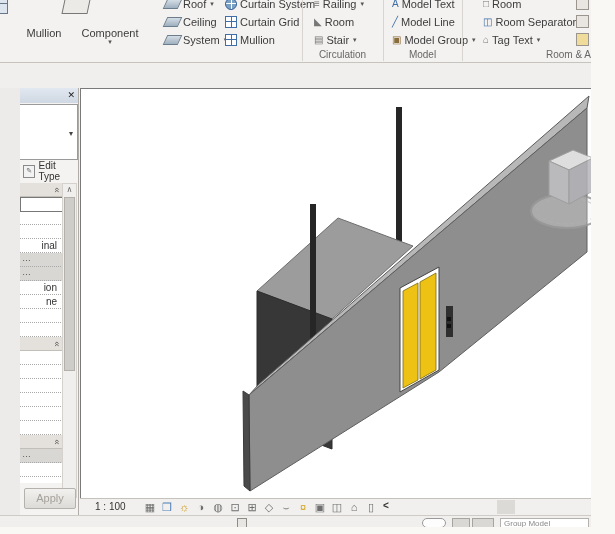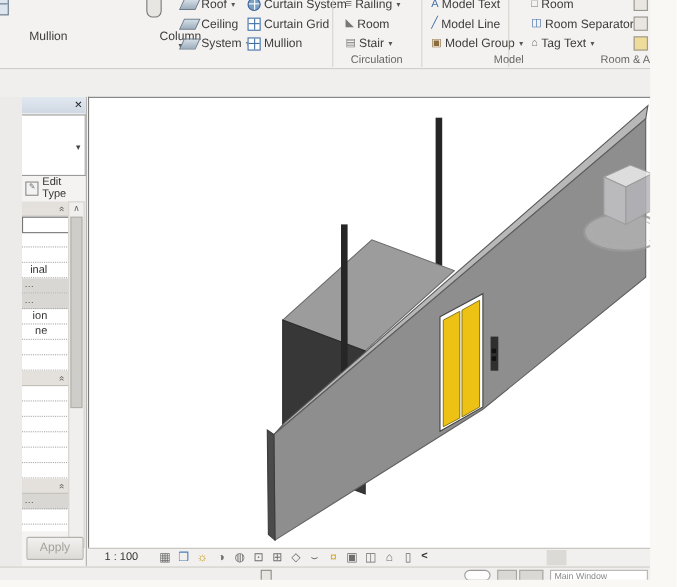--- a/index.html
+++ b/index.html
@@ -40,21 +40,21 @@
   .typesel{position:absolute;left:0;top:16px;width:57px;height:54px;background:#fff;border:1px solid #9a9a9a;border-left:none;}
   .typesel .arr{position:absolute;right:4px;top:24px;font-size:8px;color:#444;}
   .edittype{position:absolute;left:0;top:72px;width:58px;height:22px;display:flex;align-items:center;gap:3px;font-size:10px;color:#333;}
   .edittype .ic{margin-left:3px;width:11px;height:11px;border:1px solid #8a8a8a;background:#f2f2f2;font-size:7px;line-height:10px;text-align:center;color:#666;}
   .grid{position:absolute;left:0;top:95px;width:44px;height:300px;background:#fff;}
   .prow{position:absolute;left:0;width:43px;height:13px;border-bottom:1px dotted #a9a9a9;font-size:10px;color:#333;}
   .prow.header{background:#e4e1dd;border-bottom:1px solid #c2beb8;}
   .prow.header .chev{position:absolute;right:4px;top:2px;font-size:9px;color:#555;transform:rotate(90deg);}
   .prow.inputsel{border:1px solid #777;background:#fff;}
   .prow.graybtn{background:#d9d7d4;}
-  .prow .frag{position:absolute;right:20px;top:1px;white-space:nowrap;}
+  .prow .frag{position:absolute;right:6px;top:1px;white-space:nowrap;}
   .prow .dots{position:absolute;left:2px;top:0px;color:#555;font-size:9px;}
   .vscroll{position:absolute;right:1px;top:95px;width:13px;height:313px;background:#f0efed;border:1px solid #d5d2ce;}
   .vscroll .up,.vscroll .dn{position:absolute;left:0;width:100%;text-align:center;font-size:8px;color:#666;}
   .vscroll .up{top:1px;}
   .vscroll .dn{bottom:1px;}
   .vscroll .thumb{position:absolute;left:1px;top:13px;width:9px;height:172px;background:#cfcdc9;border:1px solid #b3b0ab;}
   .applybtn{position:absolute;left:4px;top:400px;width:50px;height:19px;background:linear-gradient(#f2f1ef,#dddbd7);border:1px solid #b5b2ad;border-radius:2px;font-size:11px;color:#a5a19a;text-align:center;line-height:18px;}
   
   .canvas{position:absolute;left:80px;top:88px;width:511px;height:410px;background:#fff;border-left:1px solid #7a7a7a;border-top:1px solid #7a7a7a;overflow:hidden;}
   .canvas svg{position:absolute;left:0;top:0;}
@@ -76,23 +76,23 @@
 </head>
 <body>
 
 <div class="app">
 
   <div class="ribbon">
     <div class="bigbtn" style="left:-30px;width:74px;">
       <span class="win-icon"></span>
       <span class="lbl">Mullion</span>
     </div>
-    <div class="bigbtn" style="left:116px;width:48px;">
-      <span class="col-icon"></span>
-      <span class="lbl">Column</span>
+    <div class="bigbtn" style="left:46px;width:64px;">
+      <span class="comp-icon"></span>
+      <span class="lbl">Component</span>
       <span class="arr">▾</span>
     </div>
 
     <div class="sbtn" style="left:165px;top:-5px;">
       <span class="slab"></span>
       <span>Roof</span>
       <span class="arr">▾</span>
     </div>
     <div class="sbtn" style="left:165px;top:13px;">
       <span class="slab"></span>
@@ -160,21 +160,21 @@
     <div class="sbtn" style="left:483px;top:31px;">
       <span class="glyphic">⌂</span>
       <span>Tag Text</span>
       <span class="arr">▾</span>
     </div>
     <span class="room-extra" style="left:576px;top:-3px;"></span>
     <span class="room-extra" style="left:576px;top:15px;"></span>
     <span class="room-extra" style="left:576px;top:33px;background:#f0dc9a;"></span>
 
     <div class="panel-label" style="left:302px;width:81px;">Circulation</div>
-    <div class="panel-label" style="left:383px;width:79px;padding-left:40px;">Model</div>
+    <div class="panel-label" style="left:383px;width:79px;">Model</div>
     <div class="panel-label" style="left:462px;width:180px;text-align:left;padding-left:84px;box-sizing:border-box;">Room &amp; Area</div>
   </div>
 
   <div class="optionsbar"></div>
 
   <div class="sliver"></div>
   <div class="palette">
     <div class="pal-title">
       <span class="pal-close">✕</span>
     </div>
@@ -286,16 +286,16 @@
     <span class="ic" style="left:283px;">▯</span>
     <span class="collapse">&lt;</span>
     <span class="hthumb"></span>
   </div>
 
   <div class="statusbar">
     <span class="mini"></span>
     <span class="pill"></span>
     <span class="sbtn2" style="left:452px;width:16px;"></span>
     <span class="sbtn2" style="left:472px;width:20px;"></span>
-    <span class="field">Main Window</span>
+    <span class="field">Group Model</span>
   </div>
 
 </div>
 
 </body></html>

